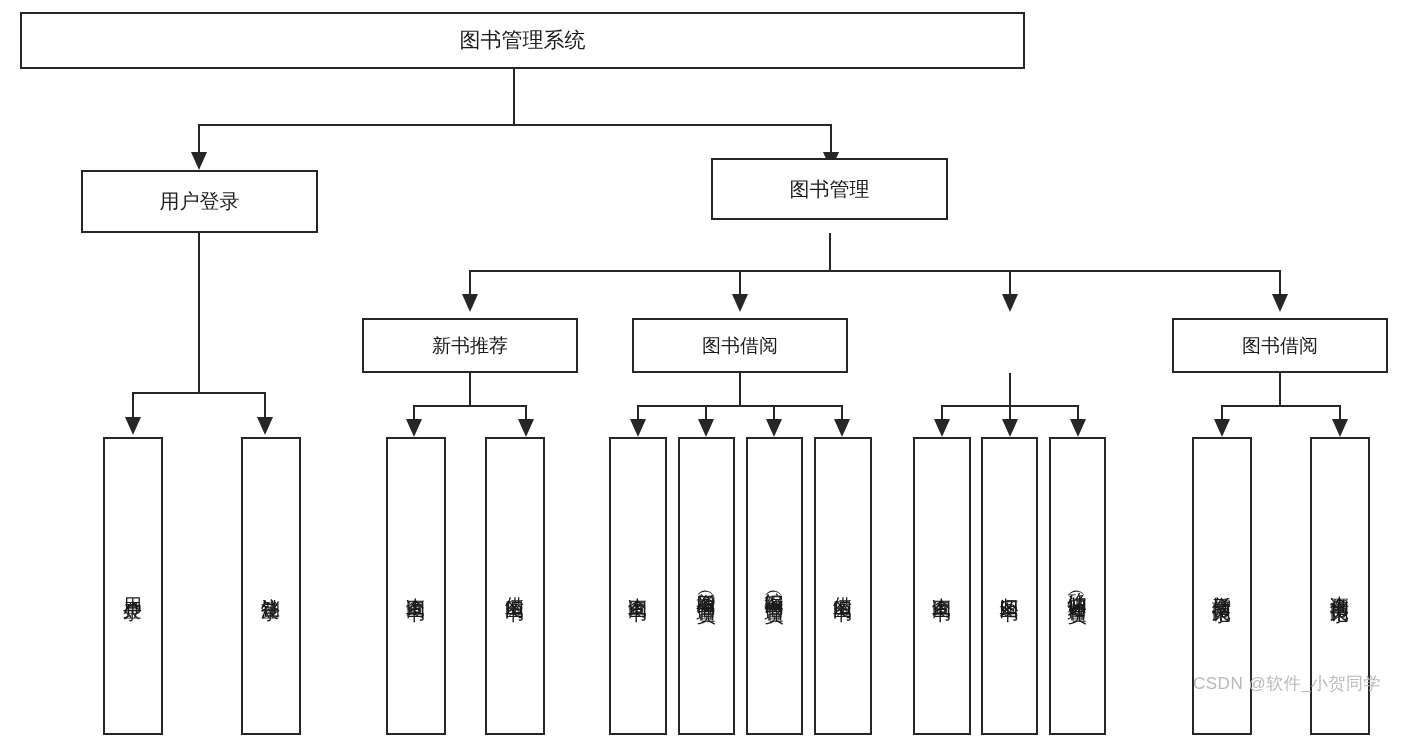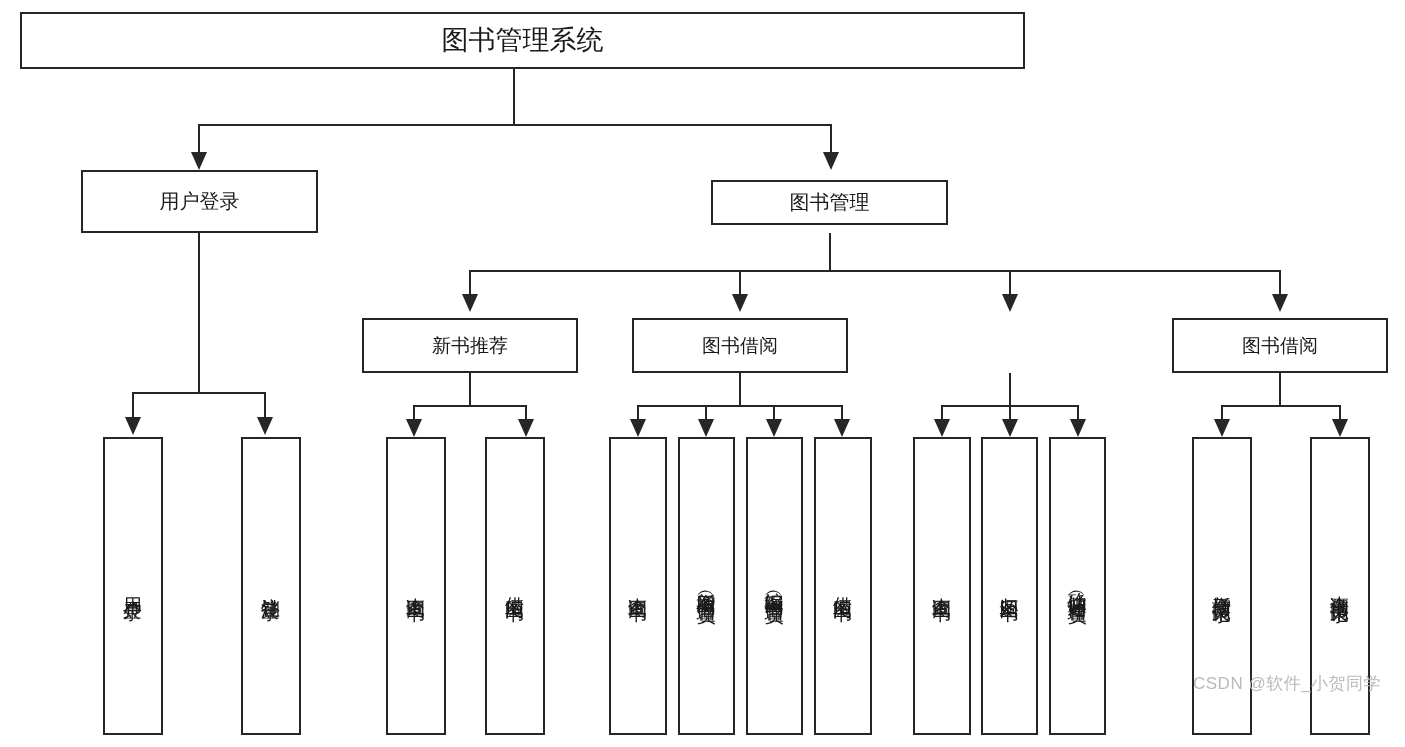--- a/index.html
+++ b/index.html
@@ -27,21 +27,21 @@
     align-items: center;
     justify-content: center;
     color: #1a1a1a;
   }
   .node .lbl {
     display: block;
     text-align: center;
     line-height: 1.15;
     white-space: nowrap;
   }
-  .node-root .lbl   { font-size: 27px; }
+  .node-root .lbl   { font-size: 21px; }
   .node-l2 .lbl     { font-size: 20px; }
   .node-l3 .lbl     { font-size: 19px; }
 
   
   .node-leaf {
     border-width: 2px;
   }
   .node-leaf .lbl {
     writing-mode: vertical-rl;
     text-orientation: upright;
@@ -94,21 +94,21 @@
   <div class="vline" style="left:513px; top:69px; width:2px; height:56px;"></div>
   <div class="hline" style="left:198px; top:124px; width:634px;"></div>
   <div class="vline" style="left:198px; top:124px; height:30px;"></div>
   <div class="arrow" style="left:191px; top:152px;"></div>
   <div class="vline" style="left:830px; top:124px; height:30px;"></div>
   <div class="arrow" style="left:823px; top:152px;"></div>
 
   <div class="node node-l2" style="left:81px; top:170px; width:237px; height:63px;">
     <span class="lbl">用户登录</span>
   </div>
-  <div class="node node-l2" style="left:711px; top:180px; width:237px; height:45px;">
+  <div class="node node-l2" style="left:711px; top:158px; width:237px; height:62px;">
     <span class="lbl">图书管理</span>
   </div>
 
   <div class="vline" style="left:198px; top:233px; height:160px;"></div>
   <div class="hline" style="left:132px; top:392px; width:134px;"></div>
   <div class="vline" style="left:132px; top:392px; height:27px;"></div>
   <div class="arrow" style="left:125px; top:417px;"></div>
   <div class="vline" style="left:264px; top:392px; height:27px;"></div>
   <div class="arrow" style="left:257px; top:417px;"></div>
 

